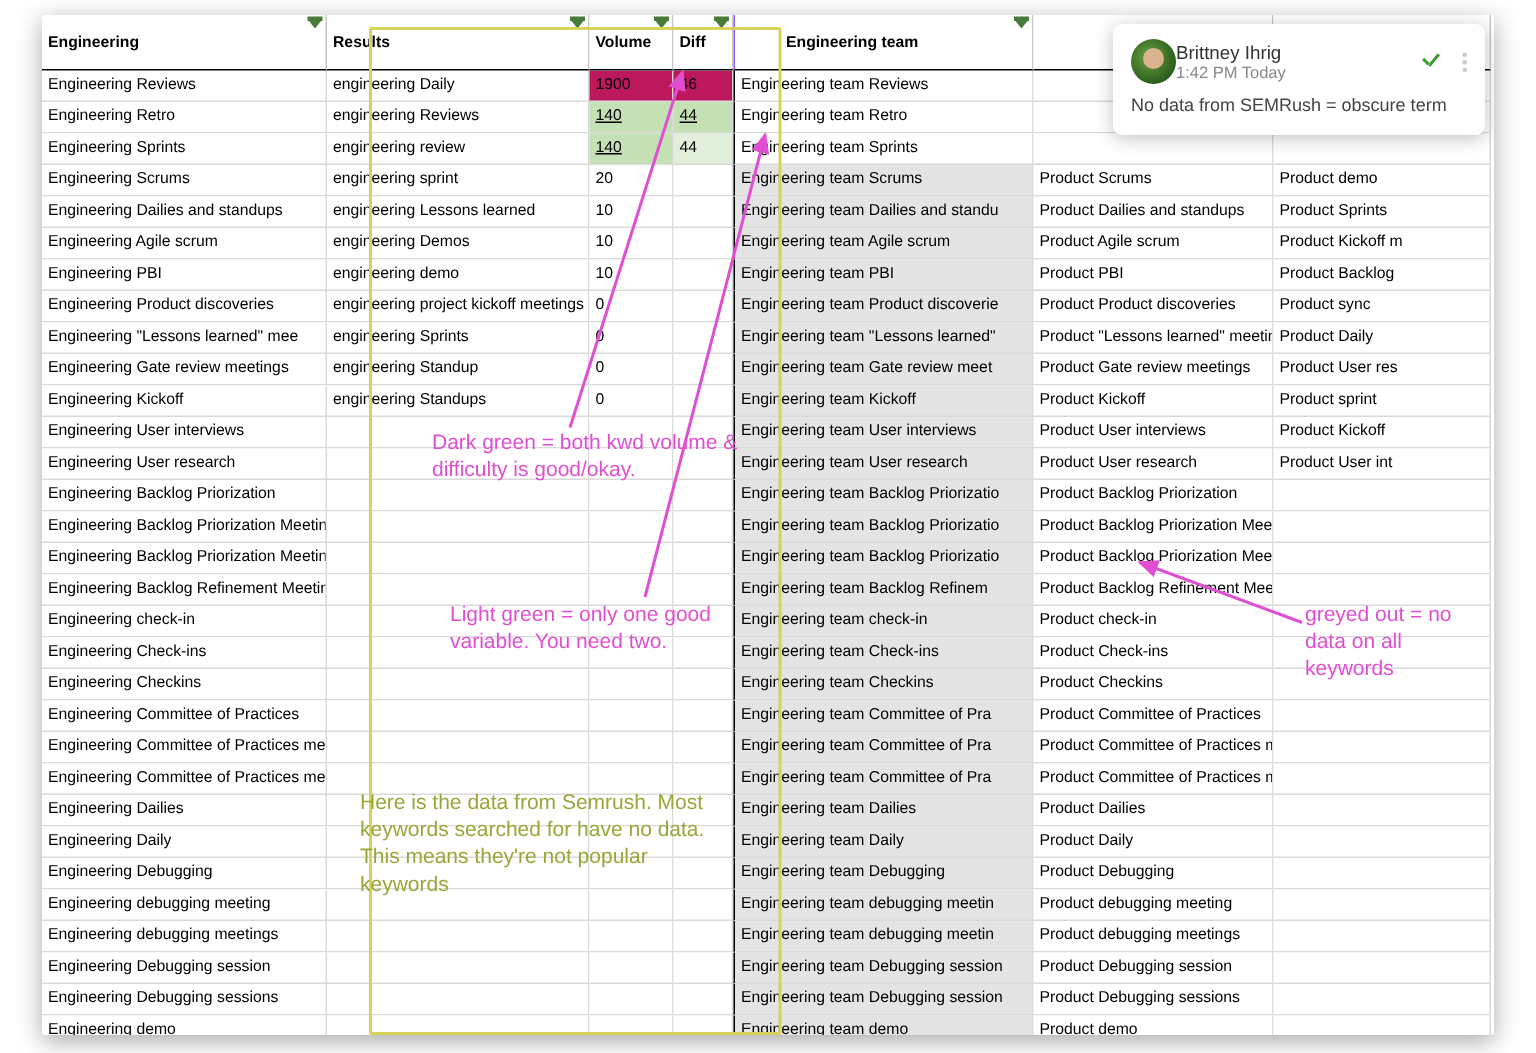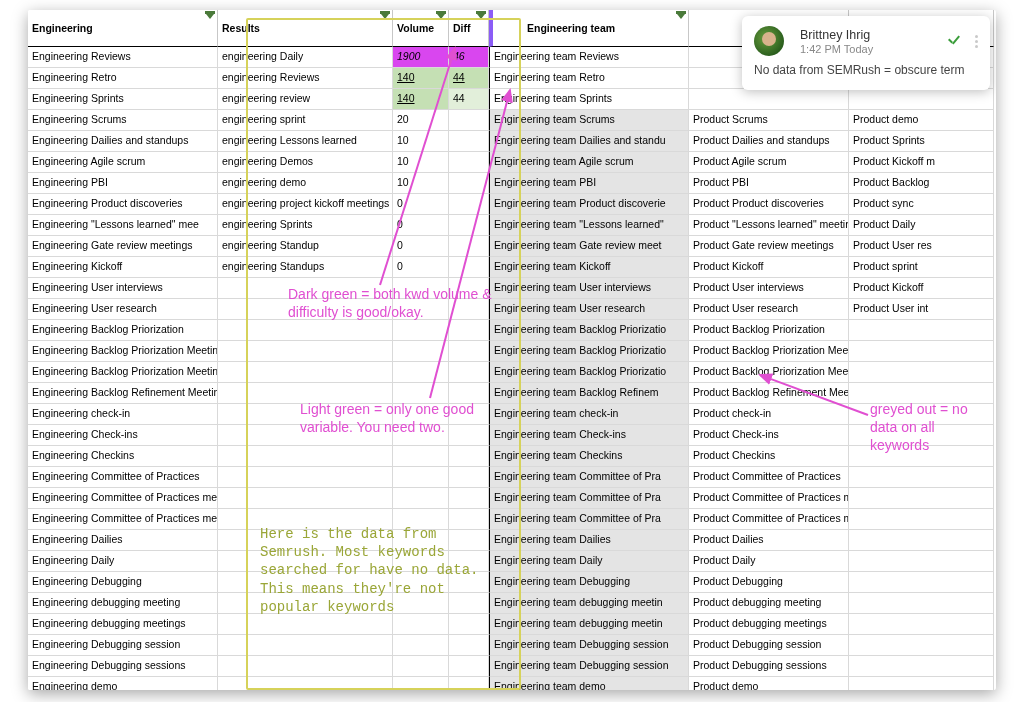--- a/index.html
+++ b/index.html
@@ -33,21 +33,21 @@
     background: #fff;
     font-weight: bold;
     padding: 4px 4px;
     border-bottom: 1px solid #000;
     border-right: 1px solid #c7c7c7;
     position: relative;
     height: 37px;
     display: flex;
     align-items: center;
   }
-  .hdr.bl { border-left: 4px solid #8b5cf6; padding-left: 34px; }
+  .hdr.bl { border-left: 1px solid #8b5cf6; padding-left: 34px; }
   .filter-icon {
     position: absolute;
     right: 3px;
     top: 4px;
     width: 0; height: 0;
     border-left: 4px solid transparent;
     border-right: 4px solid transparent;
     border-top: 5px solid #4a7a3a;
   }
   .filter-icon::before {
@@ -61,21 +61,21 @@
     padding: 3px 4px;
     border-bottom: 1px solid #d9d9d9;
     border-right: 1px solid #d9d9d9;
     height: 21px;
     overflow: hidden;
     white-space: nowrap;
     text-overflow: clip;
     background: #fff;
   }
   .cell.grey { background: #e4e4e4; }
-  .cell.dg { background: #d946ef; font-style: italic; }
+  .cell.dg { background: #be185d; }
   .cell.lg { background: #c5e0b4; text-decoration: underline; }
   .cell.vl { background: #e2efda; }
   .cell.bl { border-left: 1px solid #000; }
   .cell.nr { text-align: left; }
 
   
   .yellow-box {
     position: absolute;
     left: 218px;
     top: 8px;
@@ -92,21 +92,21 @@
     position: absolute;
     right: 6px;
     top: 6px;
     width: 248px;
     background: #fff;
     border-radius: 6px;
     box-shadow: 0 2px 12px rgba(0,0,0,0.25);
     padding: 10px 12px 12px 12px;
     z-index: 10;
   }
-  .comment-head { display: flex; align-items: center; gap: 16px; }
+  .comment-head { display: flex; align-items: center; gap: 0; }
   .avatar {
     width: 30px; height: 30px; border-radius: 50%;
     background: radial-gradient(circle at 40% 40%, #6a9f3e, #2b5f1e 70%);
     flex-shrink: 0;
     position: relative;
     overflow: hidden;
   }
   .avatar::after{
     content:"";
     position:absolute;
@@ -421,21 +421,21 @@
             <span></span>
           </div>
       </div>
     </div>
     <div class="comment-text">No data from SEMRush = obscure term</div>
   </div>
 </div>
 
 <div class="annot" style="left:288px; top:285px; width:235px;">Dark green = both kwd volume &amp; difficulty is good/okay.</div>
 <div class="annot" style="left:300px; top:400px; width:220px;">Light green = only one good variable. You need two.</div>
-<div class="annot green" style="left:260px; top:525px; width:250px;font-family:Liberation Mono, monospace;">Here is the data from Semrush. Most keywords searched for have no data. This means they're not popular keywords</div>
+<div class="annot green" style="left:240px; top:525px; width:250px;">Here is the data from Semrush. Most keywords searched for have no data. This means they're not popular keywords</div>
 <div class="annot" style="left:870px; top:400px; width:110px;">greyed out = no data on all keywords</div>
 
 <svg class="arrows">
   <defs>
     <marker id="ah" markerWidth="8" markerHeight="8" refX="6" refY="3" orient="auto">
       <path d="M0,0 L7,3 L0,6 Z" fill="#e04fd1"></path>
     </marker>
   </defs>
 
   <line x1="380" y1="285" x2="455" y2="48" stroke="#e04fd1" stroke-width="2" marker-end="url(#ah)"></line>

